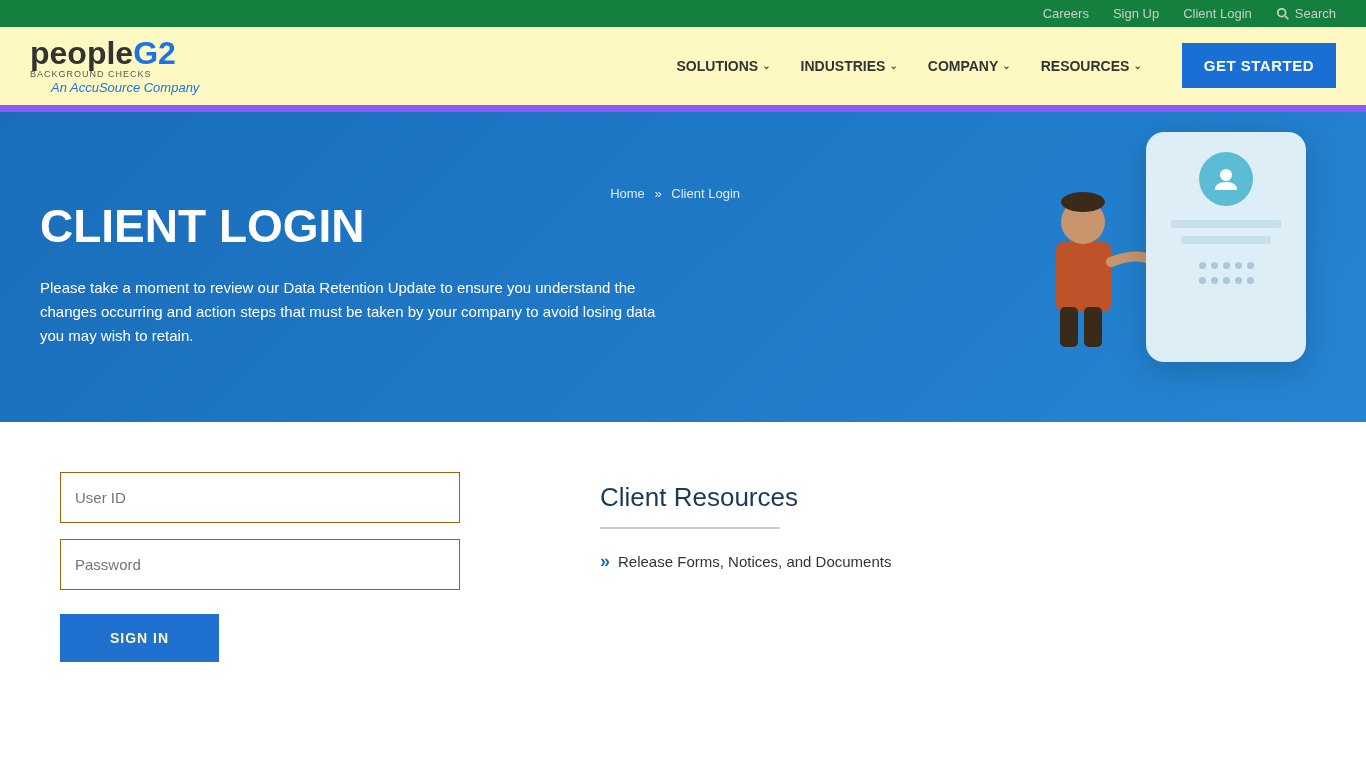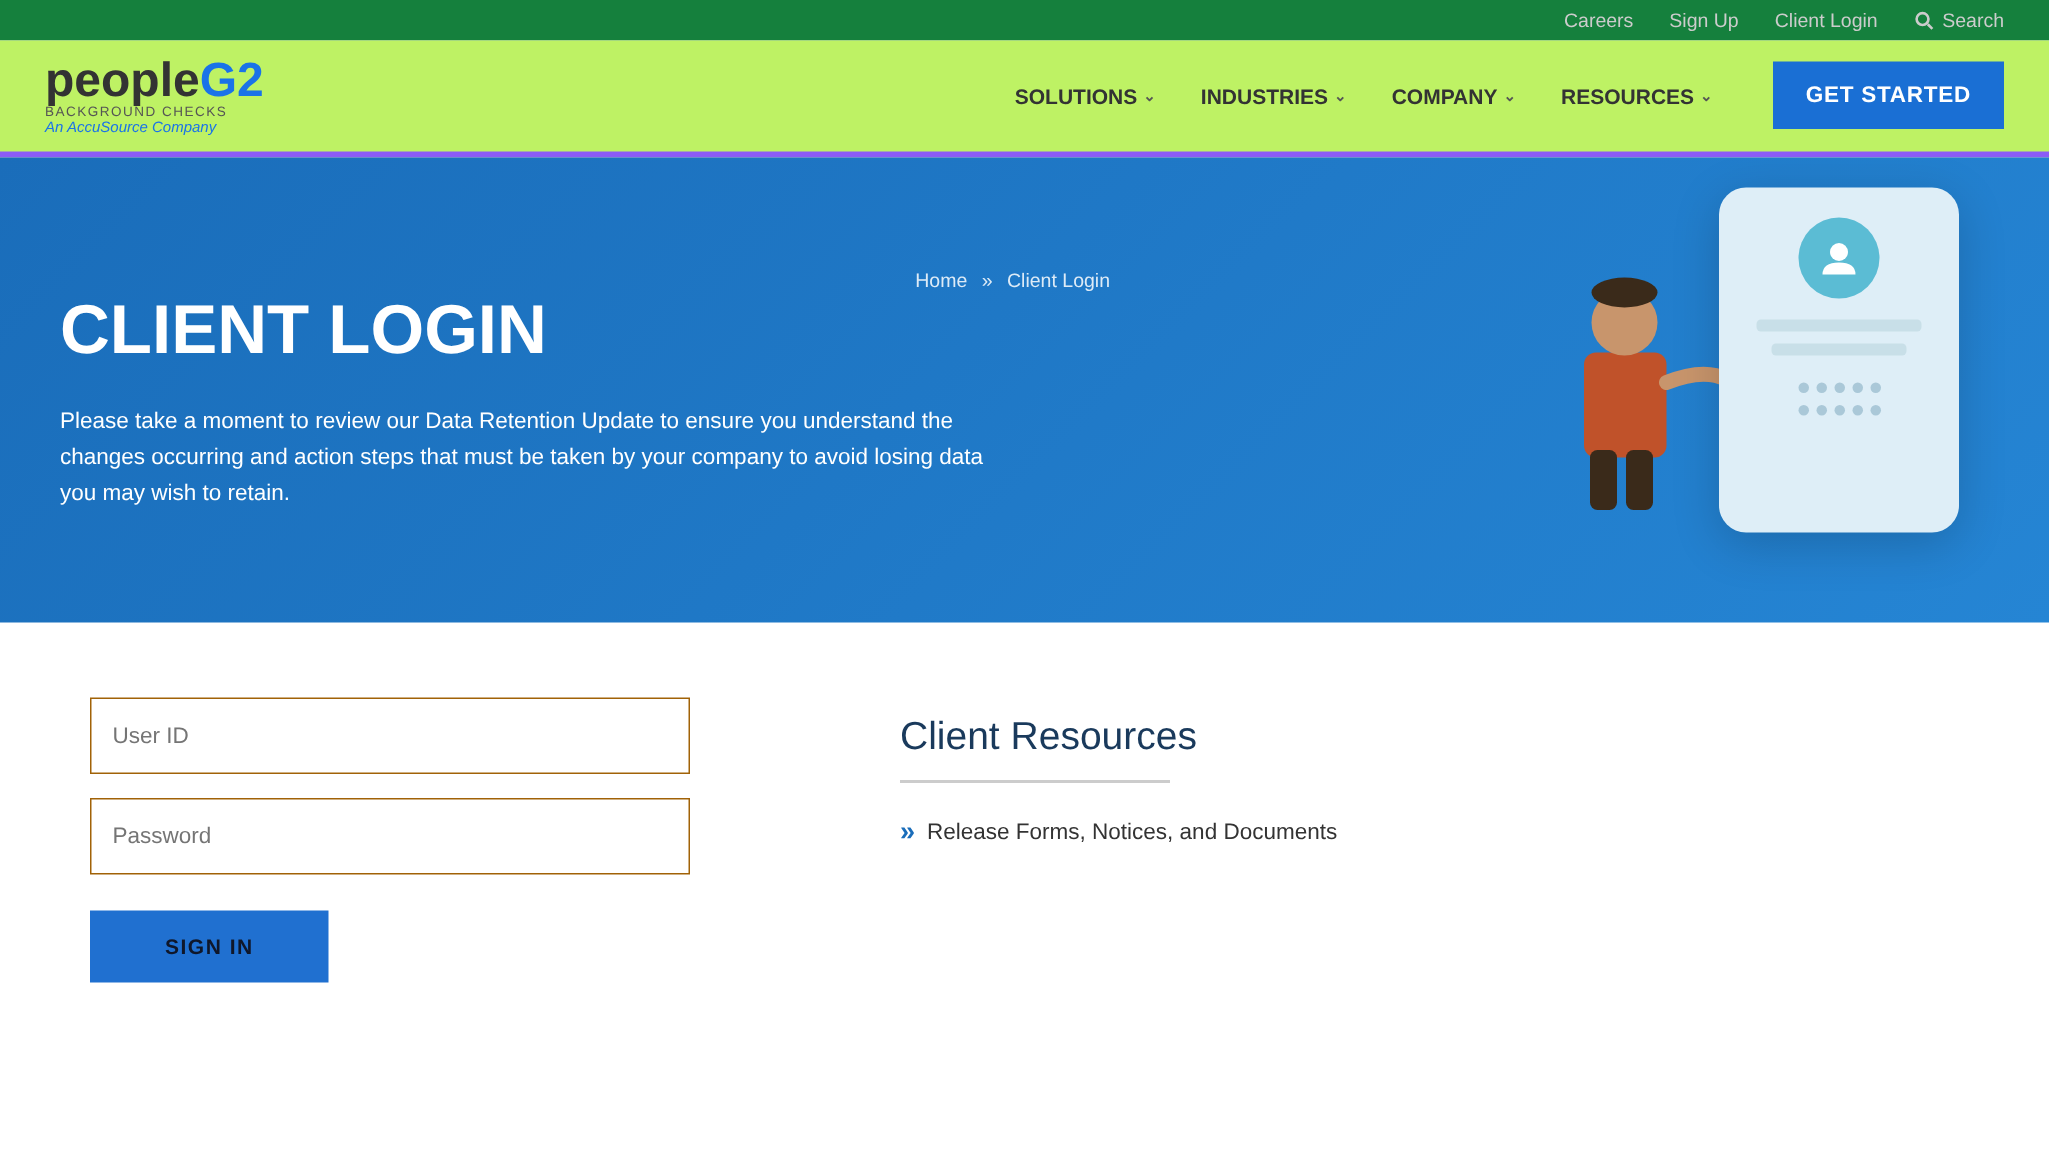--- a/index.html
+++ b/index.html
@@ -35,22 +35,22 @@
       fill: none;
       stroke: #ccc;
       stroke-width: 2;
     }
 
     
     .main-nav {
       display: flex;
       align-items: center;
       padding: 10px 30px;
-      border-bottom: 4px solid #8b5cf6;
-      background: #bef264;
+      border-bottom: 7px solid #8b5cf6;
+      background: #fef9c3;
     }
     .logo-area {
       display: flex;
       flex-direction: column;
       margin-right: auto;
     }
     .logo-text {
       font-size: 32px;
       font-weight: bold;
       color: #333;
@@ -59,23 +59,24 @@
     .logo-text span.people { color: #333; }
     .logo-text span.g2 { color: #1a73e8; }
     .logo-sub {
       font-size: 9px;
       letter-spacing: 1px;
       color: #555;
       text-transform: uppercase;
       line-height: 1.2;
     }
     .logo-accusource {
-      font-size: 10px;
+      font-size: 13px;
       color: #1a73e8;
       font-style: italic;
+      margin-left: 21px;
     }
 
     .nav-links {
       display: flex;
       align-items: center;
       gap: 10px;
       margin-right: 30px;
     }
     .nav-item {
       display: flex;
@@ -157,21 +158,21 @@
       padding: 16px 14px;
       border: 1px solid #a16207;
       font-size: 15px;
       color: #555;
       margin-bottom: 16px;
       display: block;
       outline: none;
     }
     .sign-in-btn {
       background: #2070d0;
-      color: #0f172a;
+      color: #fef9c3;
       font-size: 14px;
       font-weight: 700;
       padding: 16px 50px;
       border: none;
       cursor: pointer;
       text-transform: uppercase;
       letter-spacing: 1px;
       margin-top: 8px;
     }
 

